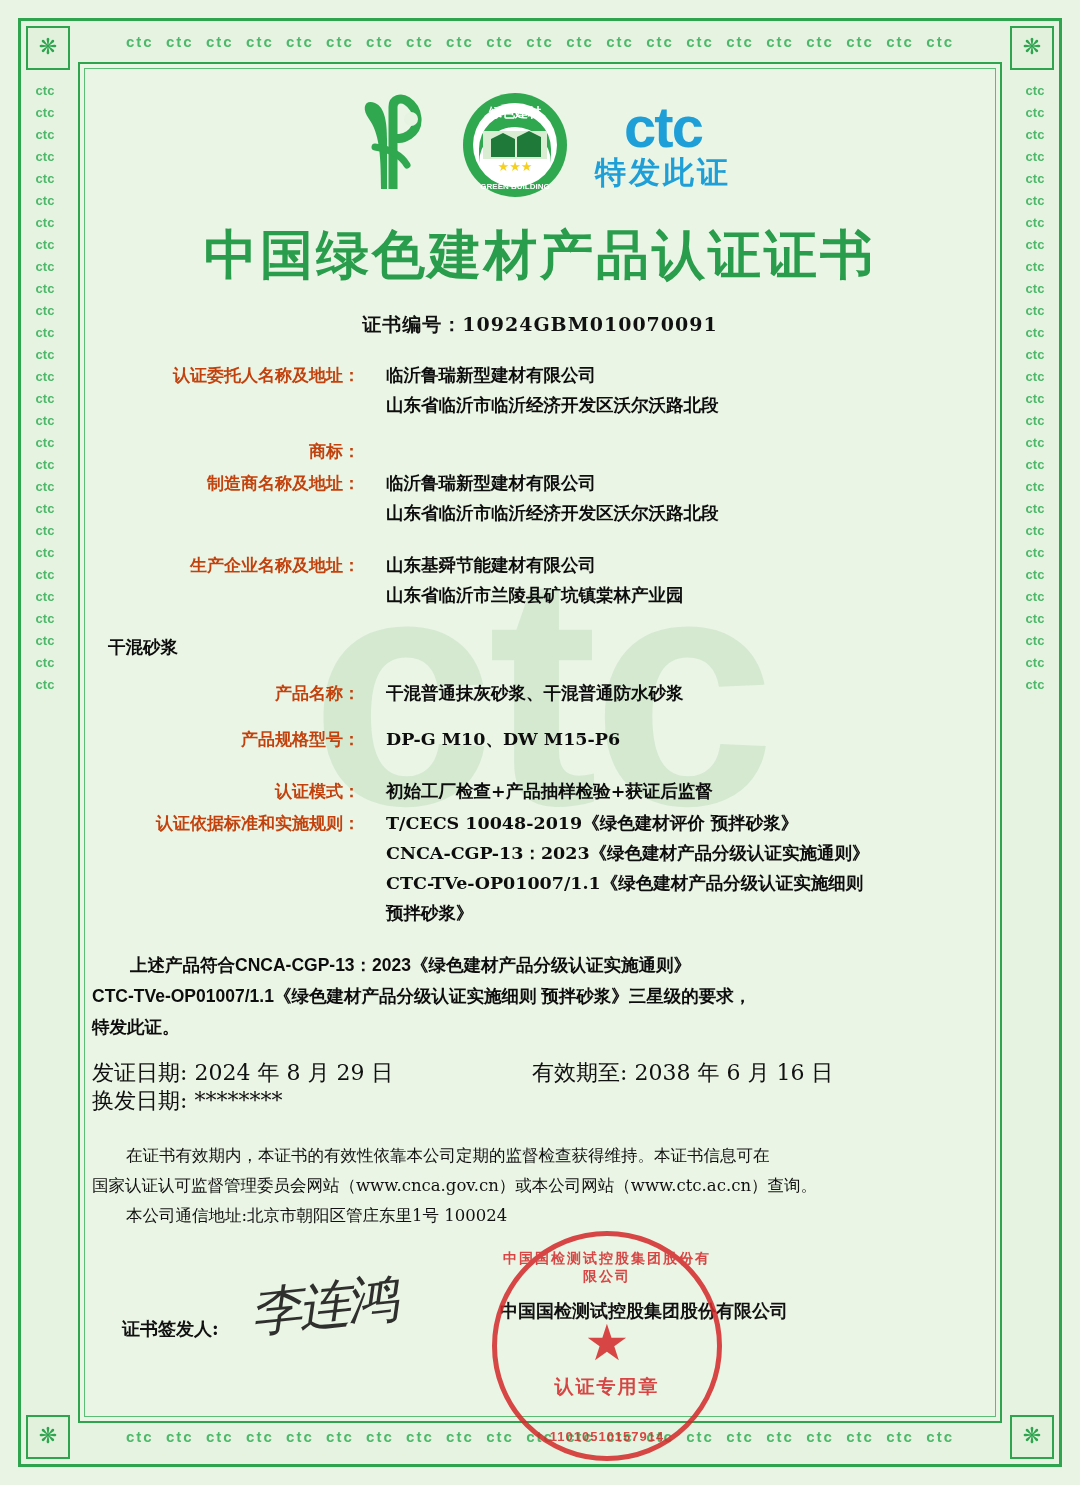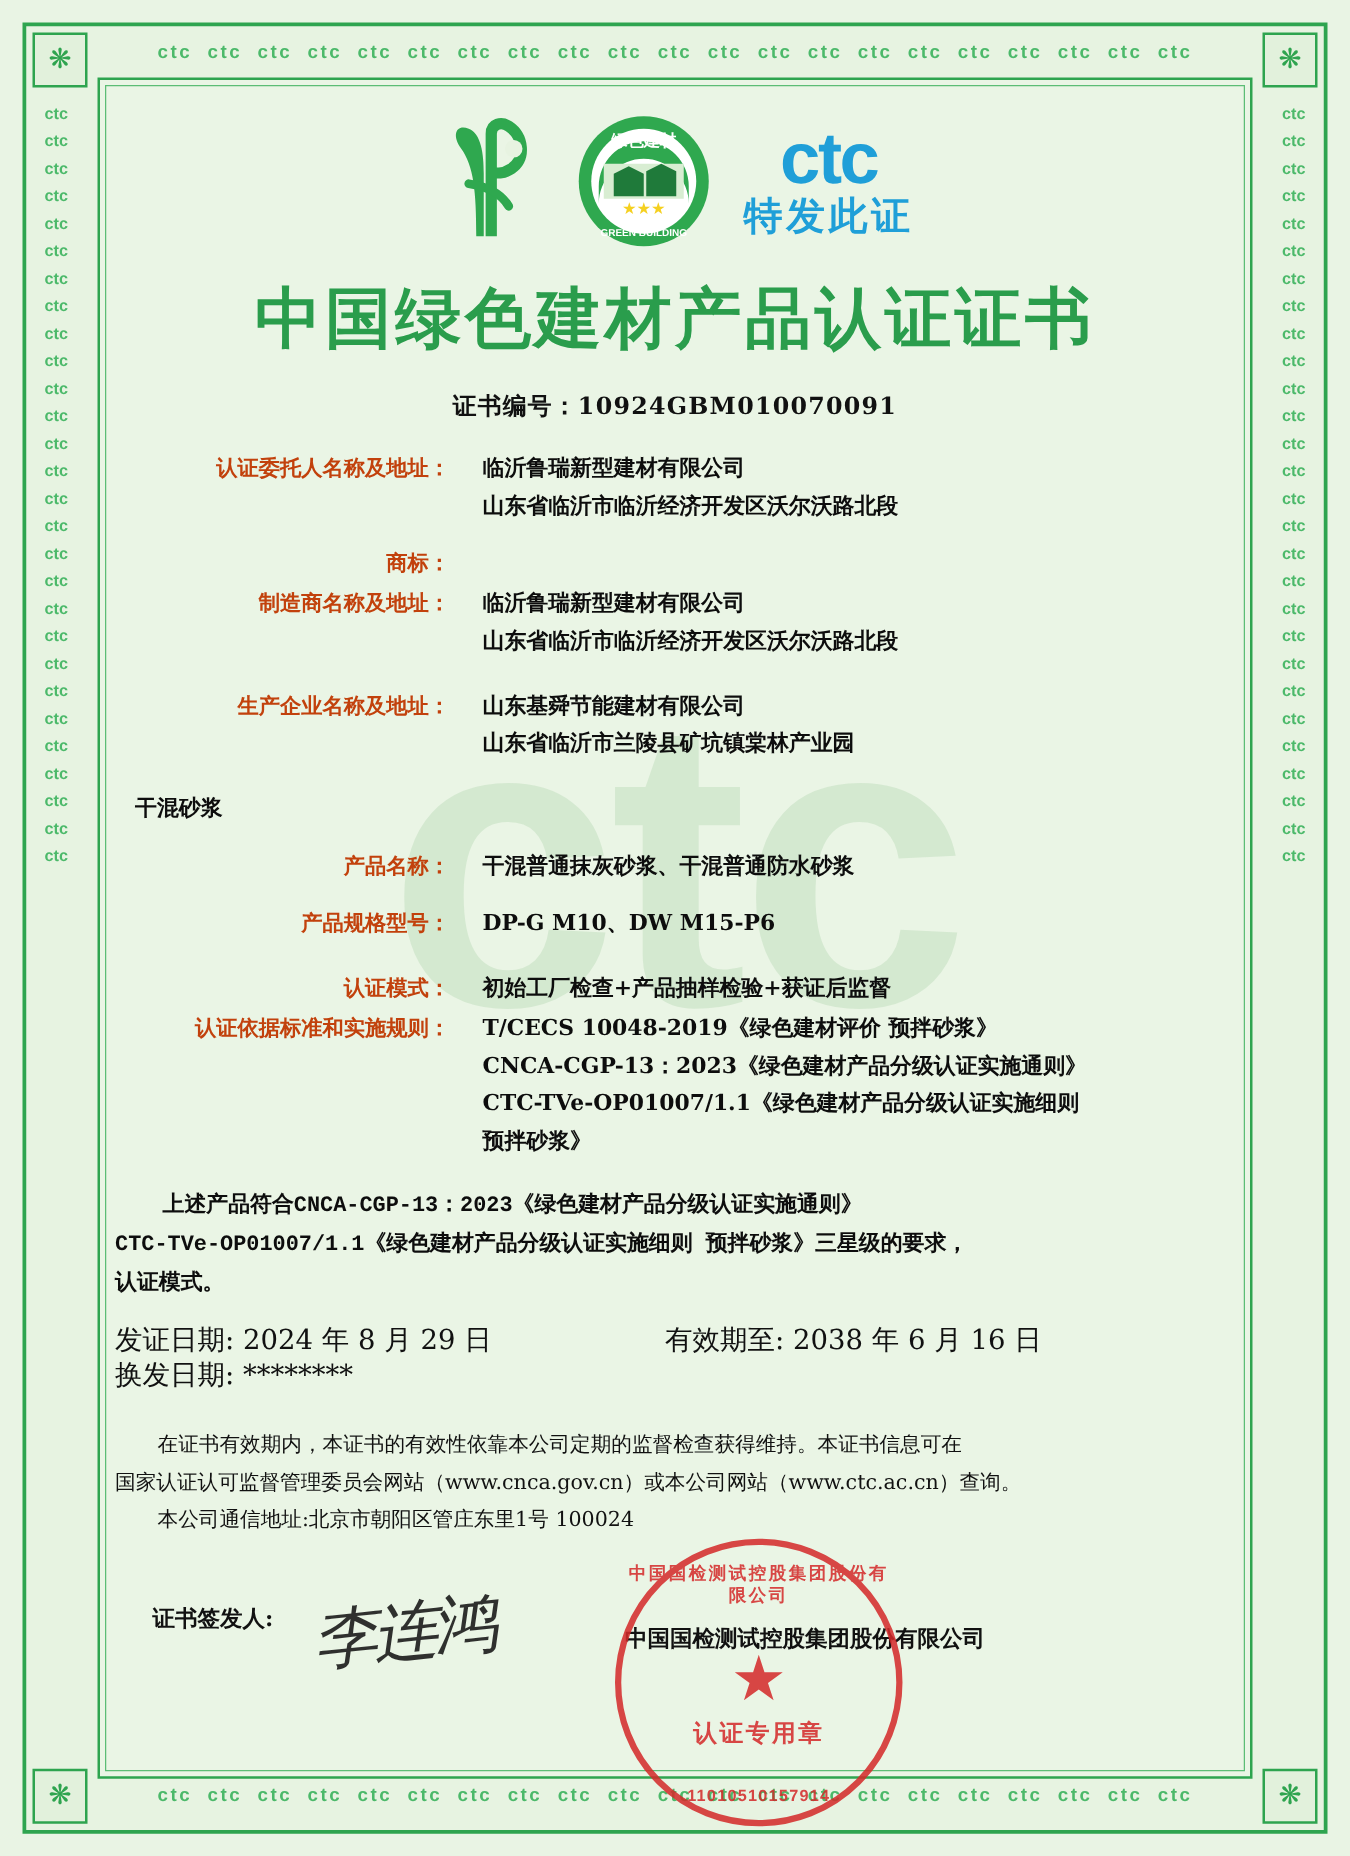--- a/index.html
+++ b/index.html
@@ -192,21 +192,21 @@
   .gap-sm { height: 14px; }
   .gap-md { height: 20px; }
 
   
   .statement {
     margin-top: 22px;
     font-size: 17.5px;
     font-weight: bold;
     color: #0d0d0d;
     line-height: 31px;
-    font-family: Liberation Mono, monospace;
+    font-family: Liberation Sans, sans-serif;
   }
   .statement .indent { text-indent: 38px; }
 
   
   .dates {
     margin-top: 16px;
     position: relative;
     font-family: "DejaVu Serif", serif;
     font-size: 22px;
     color: #111;
@@ -232,21 +232,21 @@
 
   
   .sign-area {
     position: relative;
     margin-top: 28px;
     height: 120px;
   }
   .sign-label {
     position: absolute;
     left: 30px;
-    top: 24px;
+    top: 58px;
     font-size: 18px;
     font-weight: bold;
     color: #111;
     font-family: "DejaVu Serif", serif;
   }
   .signature {
     position: absolute;
     left: 158px;
     top: 12px;
     font-size: 52px;
@@ -453,21 +453,21 @@
           <span class="v-line">CTC-TVe-OP01007/1.1《绿色建材产品分级认证实施细则</span>
           <span class="v-line">预拌砂浆》</span>
         </div>
       </div>
 
     </div>
 
     <div class="statement">
       <div class="indent">上述产品符合CNCA-CGP-13：2023《绿色建材产品分级认证实施通则》</div>
       <div>CTC-TVe-OP01007/1.1《绿色建材产品分级认证实施细则 预拌砂浆》三星级的要求，</div>
-      <div>认证模式。</div>
+      <div>特发此证。</div>
     </div>
 
     <div class="dates">
       <span class="issue">
         <span>发证日期:</span>
         <span>2024 年 8 月 29 日</span>
       </span>
       <span class="valid">
         <span>有效期至:</span>
         <span>2038 年 6 月 16 日</span>

